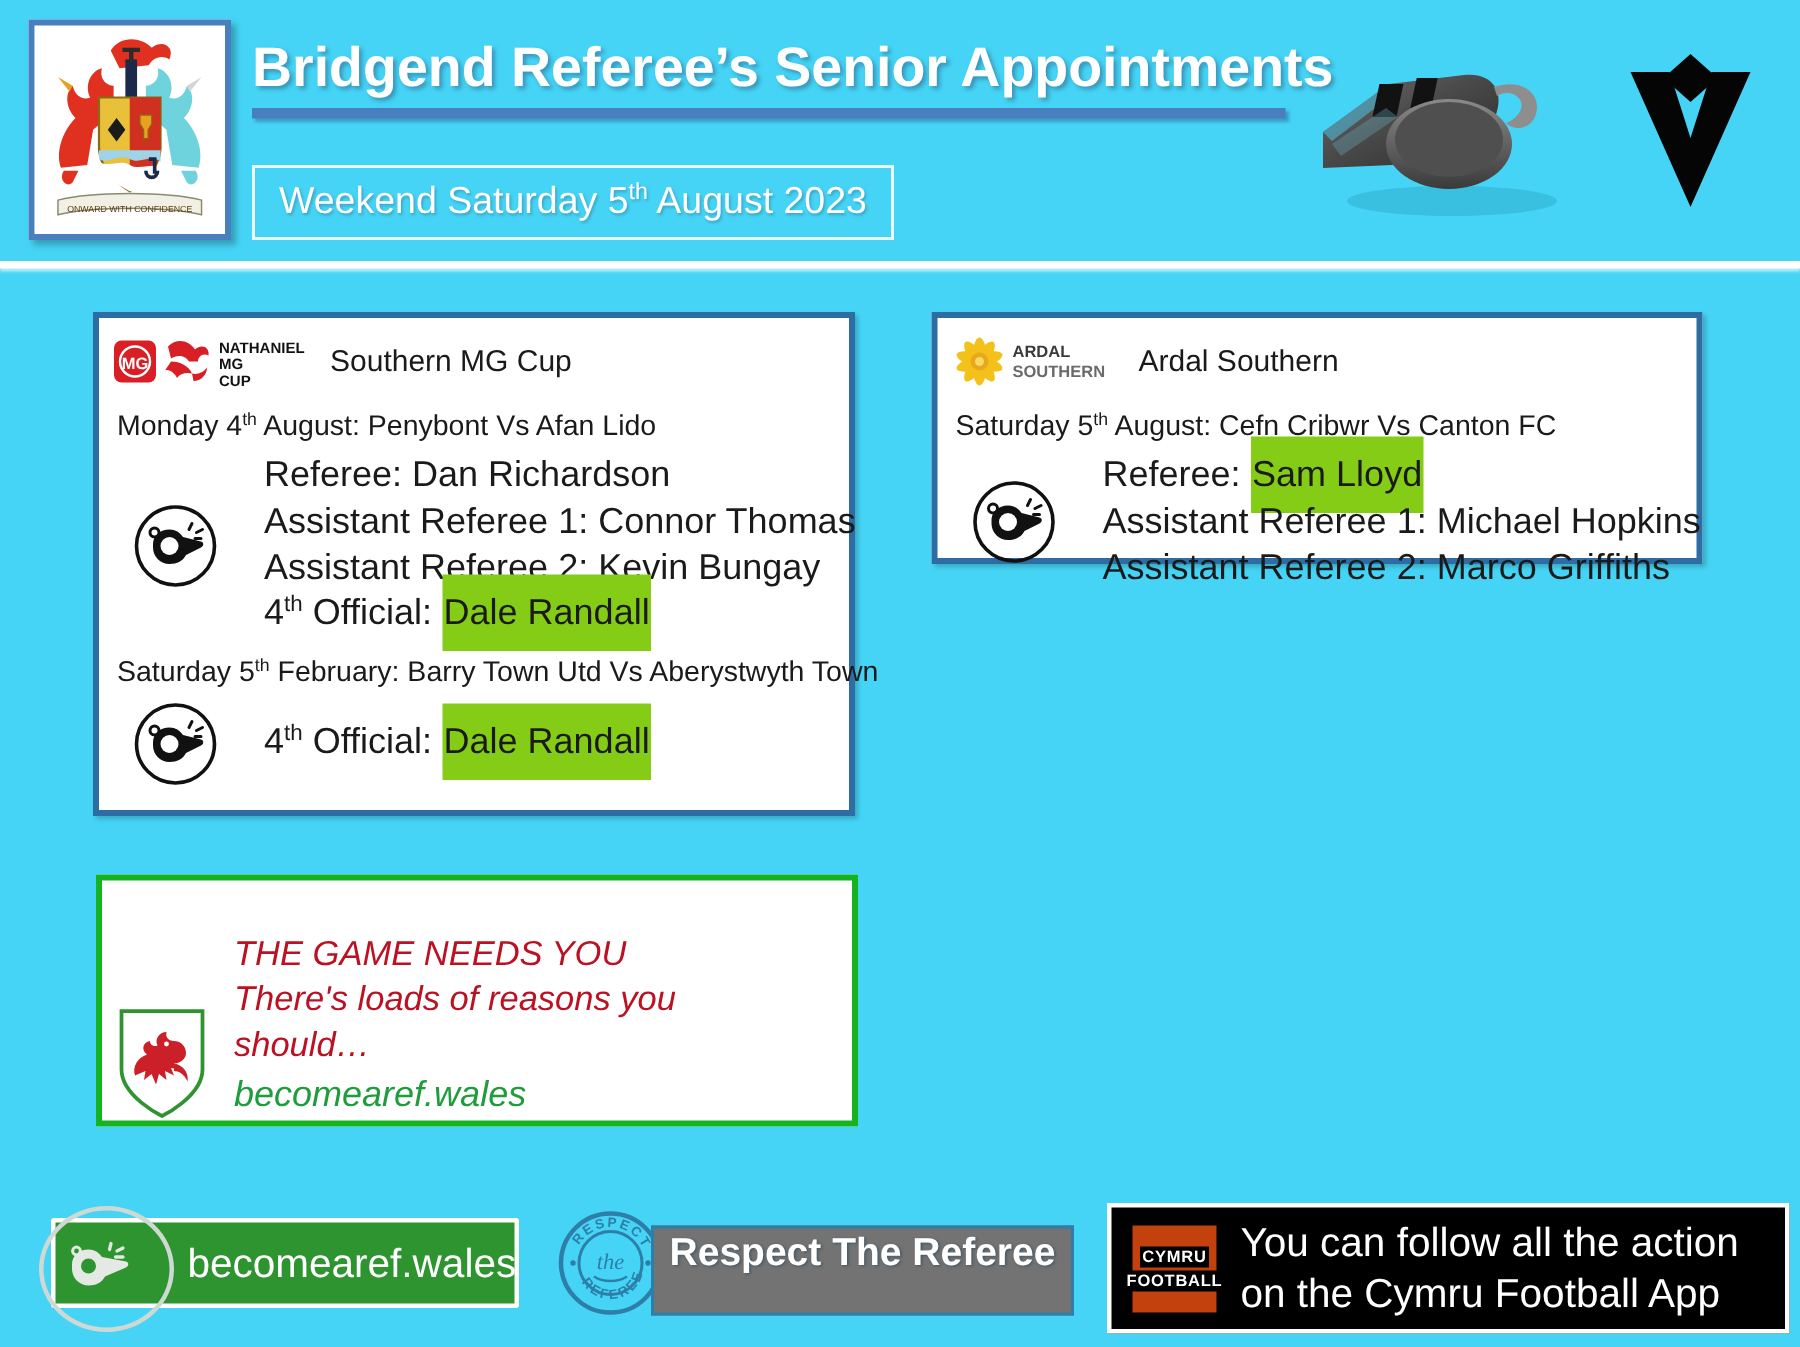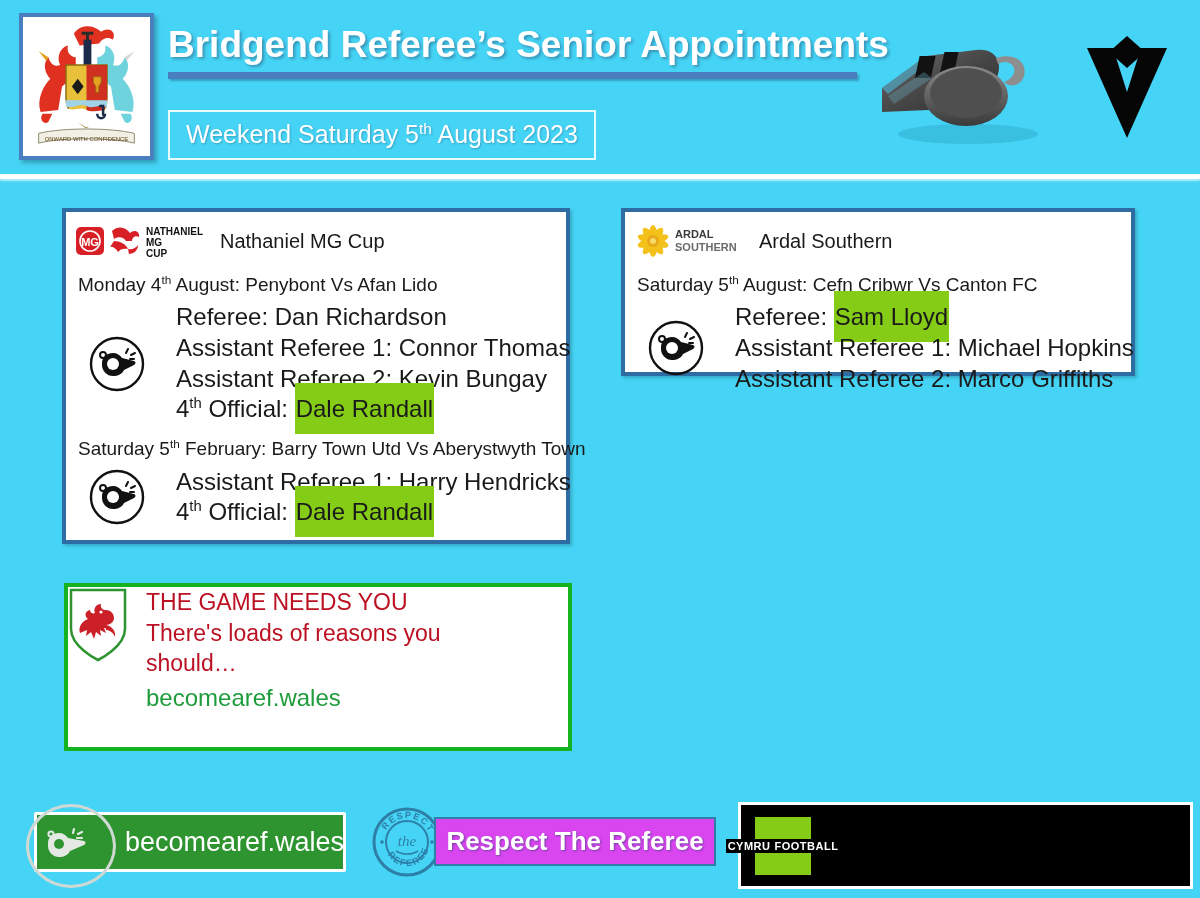--- a/index.html
+++ b/index.html
@@ -139,23 +139,25 @@
     white-space: nowrap;
   }
   .hl {
     background: #84cc16;
     padding: 12px 1px;
   }
 
   
   #recruit-inner {
     display: flex;
-    align-items: flex-start;
+    align-items: flex-end;
     height: 100%;
-    box-sizing: border-box;
+    padding-left: 10px;
+    box-sizing: border-box;
+    font-style: italic;
   }
   #wales-shield { flex: 0 0 auto; width: 60px; height: 76px; }
   #recruit-text { margin-left: 18px; }
   .recruit-line {
     font-size: 23px;
     color: #bb1122;
     line-height: 1.33;
     white-space: nowrap;
   }
   #recruit-url {
@@ -202,26 +204,26 @@
     position: absolute;
     left: 20px; top: 14px;
     width: 46px; height: 34px;
   }
 
   #badge-respect { position: absolute; left: 372px; top: 10px; width: 345px; height: 74px; }
   #respect-stamp { position: absolute; left: 0; top: 2px; width: 70px; height: 70px; }
   #respect-pill {
     position: absolute;
     left: 62px; top: 12px;
-    width: 282px; height: 49px;
-    background: #d946ef;
+    width: 282px; height: 60px;
+    background: #737373;
     border: 2px solid #2d7fa8;
     box-sizing: border-box;
     display: flex;
-    align-items: center;
+    align-items: flex-start;
     justify-content: center;
   }
   #respect-label {
     font-size: 26px;
     font-weight: bold;
     color: #ffffff;
     white-space: nowrap;
     text-shadow: 1px 1px 2px rgba(20,60,90,0.5);
   }
 
@@ -231,24 +233,24 @@
     width: 455px; height: 87px;
     background: #000000;
     border: 3px solid #ffffff;
     box-sizing: border-box;
     display: flex;
     align-items: center;
   }
   #cymru-logo {
     flex: 0 0 auto;
     width: 56px; height: 58px;
-    background: #84cc16;
+    background: #c2410c;
     margin-left: 14px;
     display: flex;
-    flex-direction: row;
+    flex-direction: column;
     align-items: center;
     justify-content: center;
   }
   .cymru-word {
     background: #000000;
     color: #ffffff;
     font-size: 11px;
     font-weight: bold;
     letter-spacing: 0.5px;
     padding: 1px 2px;
@@ -343,21 +345,21 @@
       <rect x="2" y="6" width="28" height="28" rx="5" fill="#d81f26"></rect>
       <ellipse cx="16" cy="20" rx="10" ry="10" fill="none" stroke="#ffffff" stroke-width="1.6"></ellipse>
       <text x="16" y="25" font-family="Liberation Sans, sans-serif" font-size="11" font-weight="bold" fill="#ffffff" text-anchor="middle">MG</text>
       <path d="M38 10 C44 4 52 6 56 12 C60 8 66 10 65 16 C61 14 58 17 58 20 L52 20 C50 16 44 15 40 18 Z" fill="#d81f26"></path>
       <path d="M40 20 C46 20 52 23 54 28 C50 27 46 28 44 31 C42 27 38 25 36 26 Z" fill="#d81f26"></path>
       <path d="M54 28 C58 29 62 27 64 24 C64 29 60 33 55 33 Z" fill="#d81f26"></path>
       <text x="72" y="14" font-family="Liberation Sans, sans-serif" font-size="10" font-weight="bold" fill="#111111">NATHANIEL</text>
       <text x="72" y="25" font-family="Liberation Sans, sans-serif" font-size="10" font-weight="bold" fill="#111111">MG</text>
       <text x="72" y="36" font-family="Liberation Sans, sans-serif" font-size="10" font-weight="bold" fill="#111111">CUP</text>
     </svg>
-    <div class="comp-name">Nathaniel MG Cup</div>
+    <div class="comp-name">Southern MG Cup</div>
   </div>
 
   <div class="fixture-line"><span>Monday 4</span><sup>th</sup><span> August: Penybont Vs Afan Lido</span></div>
 
   <div class="officials-row">
     <svg class="whistle-badge" viewBox="0 0 58 58">
       <circle cx="29" cy="29" r="26" fill="none" stroke="#111111" stroke-width="2.4"></circle>
       <path d="M14 28 C14 22 19 18 25 18 C29 18 32 20 34 23 L46 26 C48 26.5 48 29 46 30 L36 35 C34 39 30 41 25 41 C19 41 14 36 14 30 Z" fill="#111111"></path>
       <circle cx="25" cy="29" r="6" fill="#ffffff"></circle>
       <circle cx="15" cy="20" r="3" fill="none" stroke="#111111" stroke-width="2"></circle>
@@ -375,21 +377,20 @@
 
   <div class="officials-row">
     <svg class="whistle-badge" viewBox="0 0 58 58">
       <circle cx="29" cy="29" r="26" fill="none" stroke="#111111" stroke-width="2.4"></circle>
       <path d="M14 28 C14 22 19 18 25 18 C29 18 32 20 34 23 L46 26 C48 26.5 48 29 46 30 L36 35 C34 39 30 41 25 41 C19 41 14 36 14 30 Z" fill="#111111"></path>
       <circle cx="25" cy="29" r="6" fill="#ffffff"></circle>
       <circle cx="15" cy="20" r="3" fill="none" stroke="#111111" stroke-width="2"></circle>
       <path d="M38 18 L40 14 M43 20 L47 18 M42 24 L46 24" stroke="#111111" stroke-width="2" stroke-linecap="round"></path>
     </svg>
     <div class="officials-list">
-      <div><span>Assistant Referee 1: </span><span>Harry Hendricks</span></div>
       <div><span>4</span><sup>th</sup><span> Official: </span><span class="hl">Dale Randall</span></div>
     </div>
   </div>
 </div>
 
 <div class="panel" id="panel-ardal">
 
   <div class="comp-head">
     <svg class="comp-logo" width="110" height="40" viewBox="0 0 110 40">
       <g transform="translate(20,20)">
@@ -479,14 +480,18 @@
     <div id="respect-pill">
       <span id="respect-label">Respect The Referee</span>
     </div>
   </div>
 
   <div id="badge-cymru">
     <div id="cymru-logo">
       <span class="cymru-word">CYMRU</span>
       <span class="cymru-word">FOOTBALL</span>
     </div>
+    <div id="cymru-text">
+      <div>You can follow all the action</div>
+      <div>on the Cymru Football App</div>
+    </div>
   </div>
 </div>
 
 </body></html>

